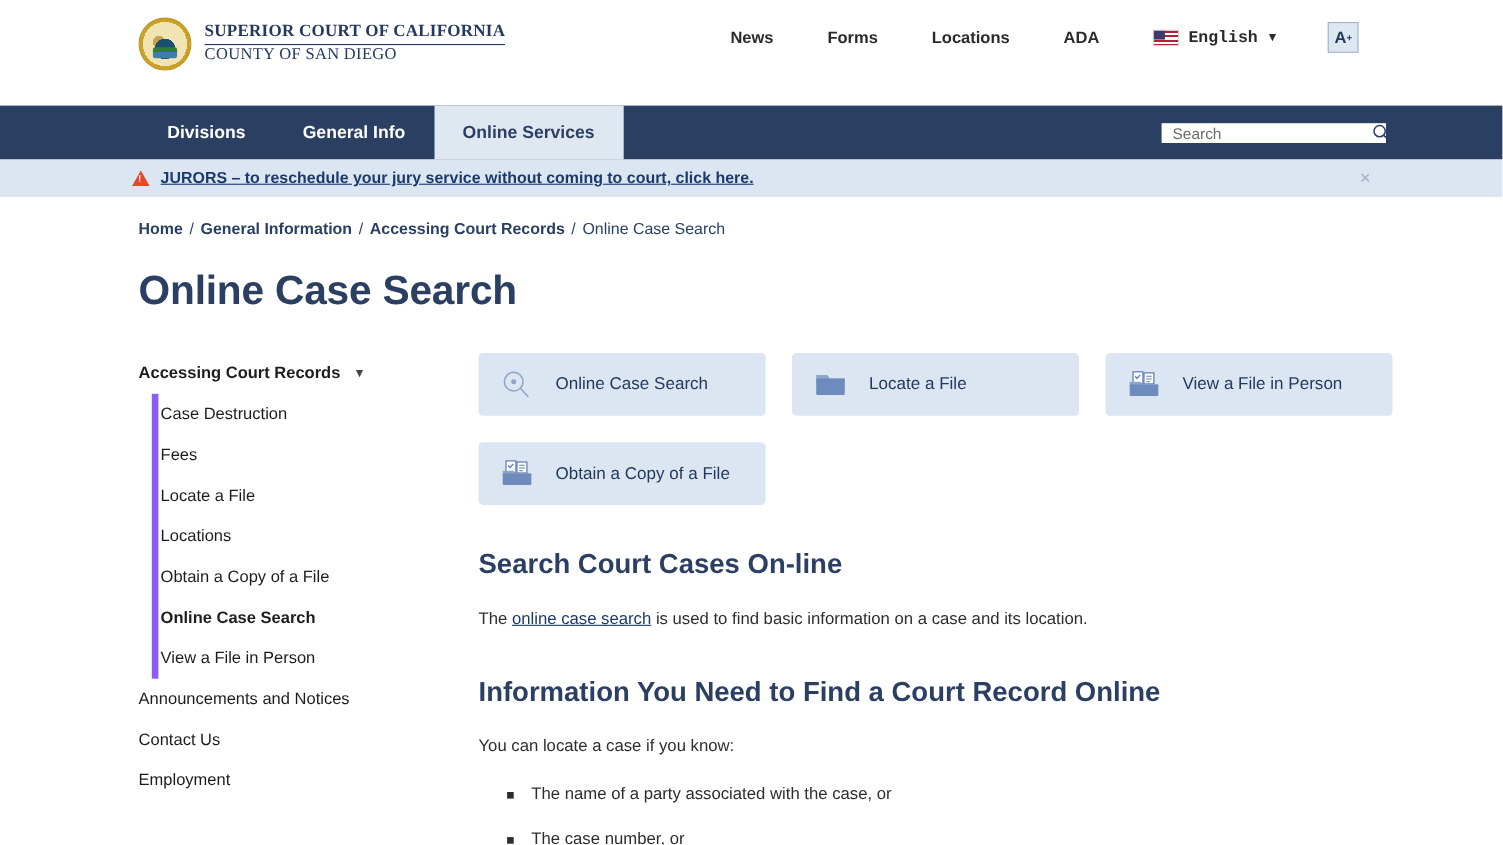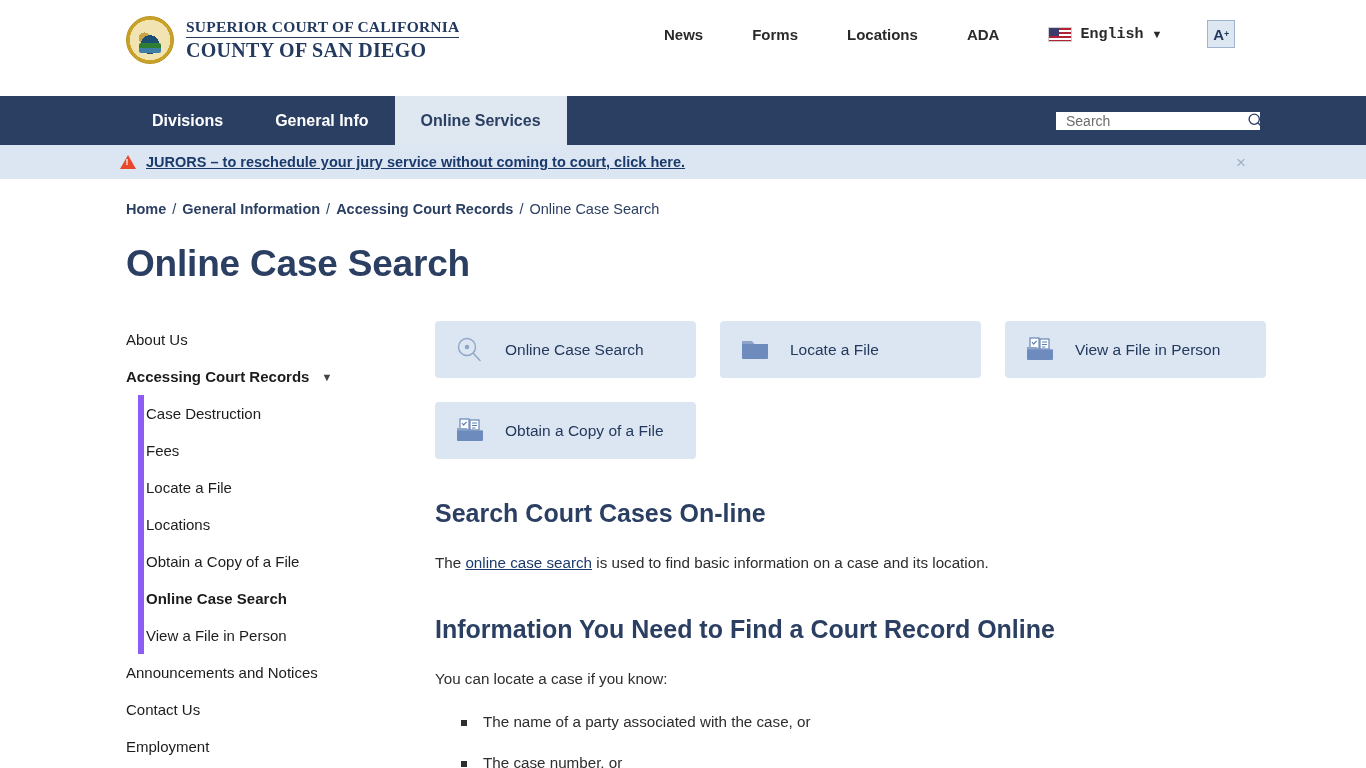--- a/index.html
+++ b/index.html
@@ -42,21 +42,21 @@
   .brand-text { line-height: 1.05; }
   .brand-line1 {
     font-family: "Liberation Serif", serif;
     font-size: 15.5px; font-weight: bold; letter-spacing: .2px;
     color: #24395e;
     border-bottom: 1.5px solid #24395e;
     padding-bottom: 2px;
   }
   .brand-line2 {
     font-family: "Liberation Serif", serif;
-    font-size: 20px; font-weight: bold; letter-spacing: .3px;
+    font-size: 15px; font-weight: normal; letter-spacing: .3px;
     color: #24395e; padding-top: 2px;
   }
 
   .util-nav {
     position: absolute;
     left: 640px; top: 0; height: 68px;
     display: flex; align-items: center; gap: 1px;
   }
   .util-link {
     font-size: 15px; font-weight: bold; color: #2a2a2a;
@@ -286,21 +286,20 @@
   <a href="#">Accessing Court Records</a>
   <span class="sep">/</span>
   <span class="current">Online Case Search</span>
 </nav>
 
 <h1 class="page-title">Online Case Search</h1>
 
 <div class="layout">
 
   <aside class="sidebar">
-    <a class="side-item" href="#">About Us</a>
 
     <div class="side-group-head">
       <span>Accessing Court Records</span>
       <span class="caret">▼</span>
     </div>
 
     <div class="side-sub">
       <a class="side-item" href="#">Case Destruction</a>
       <a class="side-item" href="#">Fees</a>
       <a class="side-item" href="#">Locate a File</a>

